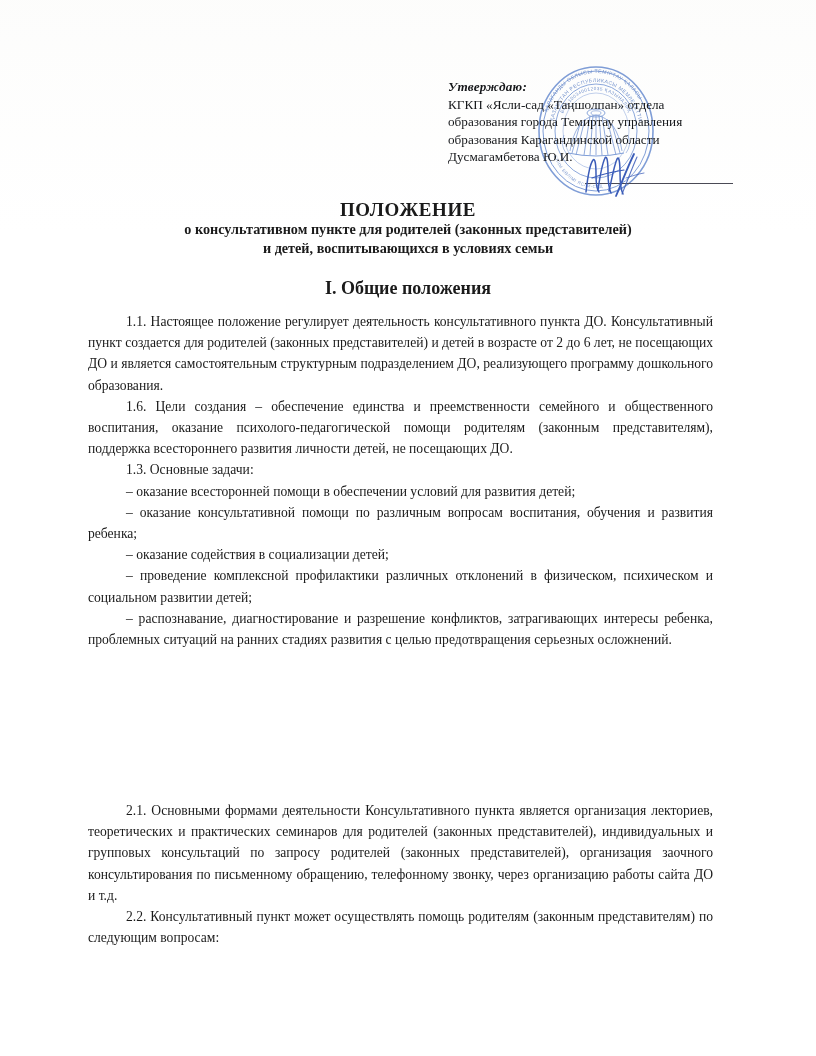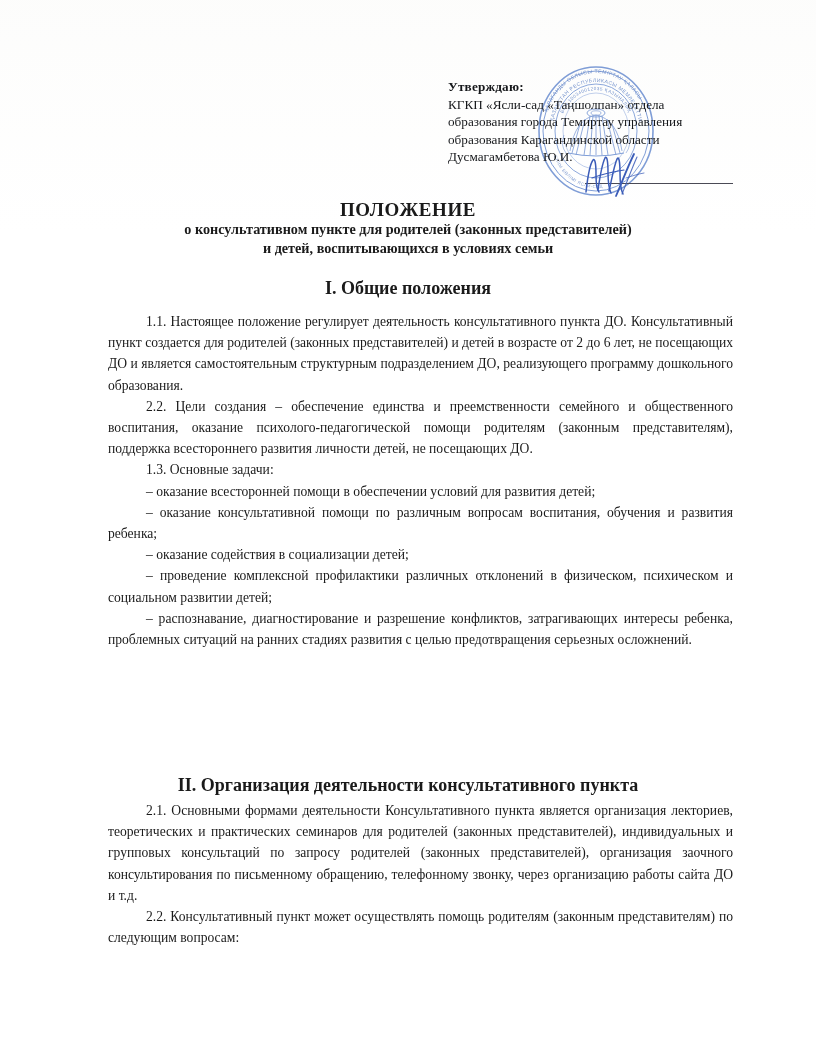--- a/index.html
+++ b/index.html
@@ -24,20 +24,21 @@
     top: 78px;
     width: 300px;
     font-size: 13.2px;
     line-height: 17.6px;
     color: #15171a;
     z-index: 3;
   }
   .approval-block .approval-title {
     font-weight: bold;
     letter-spacing: 0.2px;
+    font-style: italic;
   }
   .approval-block .approval-line {
     white-space: nowrap;
   }
 
   
   .signature-rule {
     position: absolute;
     left: 585px;
     top: 183px;
@@ -99,21 +100,21 @@
     font-weight: bold;
     font-size: 18px;
     z-index: 3;
   }
   #heading-1 { top: 278px; }
   #heading-2 { top: 775px; }
 
   
   .body-text {
     position: absolute;
-    left: 108px;
+    left: 88px;
     width: 625px;
     font-size: 13.6px;
     line-height: 21.2px;
     text-align: justify;
     text-justify: inter-word;
     z-index: 3;
   }
   .body-text p {
     margin: 0;
     text-indent: 38px;
@@ -206,29 +207,28 @@
 
   <div class="doc-subtitle">
     <div>о консультативном пункте для родителей (законных представителей)</div>
     <div>и детей, воспитывающихся в условиях семьи</div>
   </div>
 
   <div class="section-heading" id="heading-1">I.  Общие положения</div>
 
   <div class="body-text" id="block-1">
     <p>1.1. Настоящее положение регулирует деятельность консультативного пункта ДО. Консультативный пункт создается для родителей (законных представителей) и детей в возрасте от 2 до 6 лет, не посещающих ДО и является самостоятельным структурным подразделением ДО, реализующего программу дошкольного образования.</p>
-    <p>2.2. Цели создания – обеспечение единства и преемственности семейного и общественного воспитания, оказание психолого-педагогической помощи родителям (законным представителям), поддержка всестороннего развития личности детей, не посещающих ДО.</p>
+    <p>1.6. Цели создания – обеспечение единства и преемственности семейного и общественного воспитания, оказание психолого-педагогической помощи родителям (законным представителям), поддержка всестороннего развития личности детей, не посещающих ДО.</p>
     <p>1.3. Основные задачи:</p>
     <p class="dash-item">– оказание всесторонней помощи в обеспечении условий для развития детей;</p>
     <p class="dash-item">– оказание консультативной помощи по различным вопросам воспитания, обучения и развития ребенка;</p>
     <p class="dash-item">– оказание содействия в социализации детей;</p>
     <p class="dash-item">– проведение комплексной профилактики различных отклонений в физическом, психическом и социальном развитии детей;</p>
     <p class="dash-item">– распознавание, диагностирование и разрешение конфликтов, затрагивающих интересы ребенка, проблемных ситуаций на ранних стадиях развития с целью предотвращения серьезных осложнений.</p>
   </div>
 
-  <div class="section-heading" id="heading-2">II. Организация деятельности консультативного пункта</div>
 
   <div class="body-text" id="block-2">
     <p>2.1.    Основными формами деятельности Консультативного пункта является организация лекториев, теоретических и практических семинаров для родителей (законных представителей), индивидуальных и групповых консультаций по запросу родителей (законных представителей), организация заочного консультирования по письменному обращению, телефонному звонку, через организацию работы сайта ДО и т.д.</p>
     <p>2.2.    Консультативный пункт может осуществлять помощь родителям (законным представителям) по следующим вопросам:</p>
   </div>
 
 </div>
 
 </body></html>

